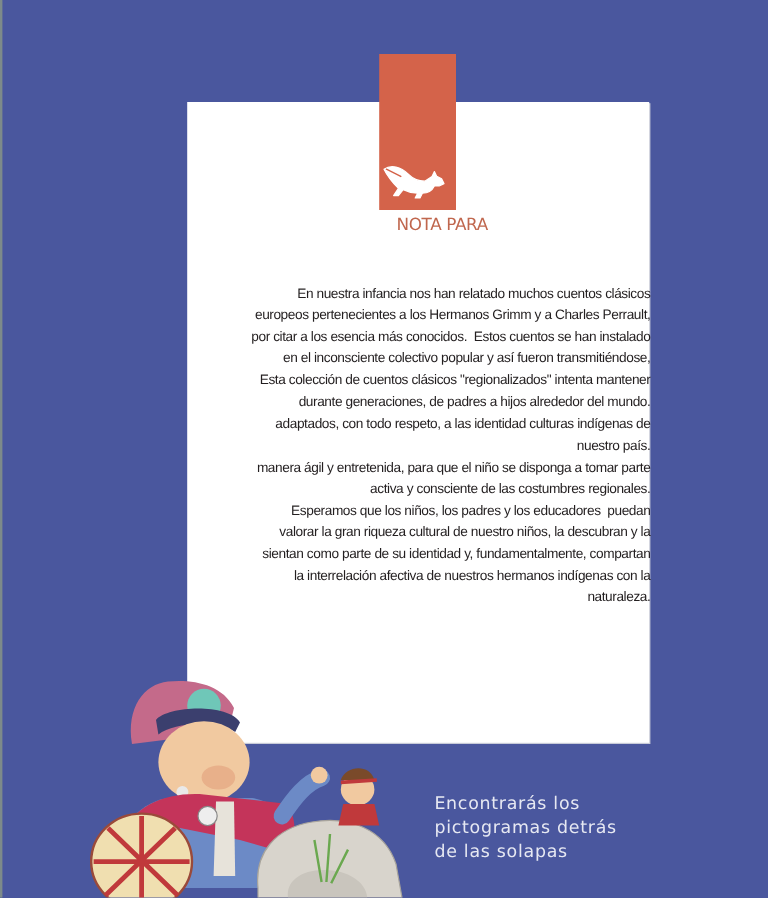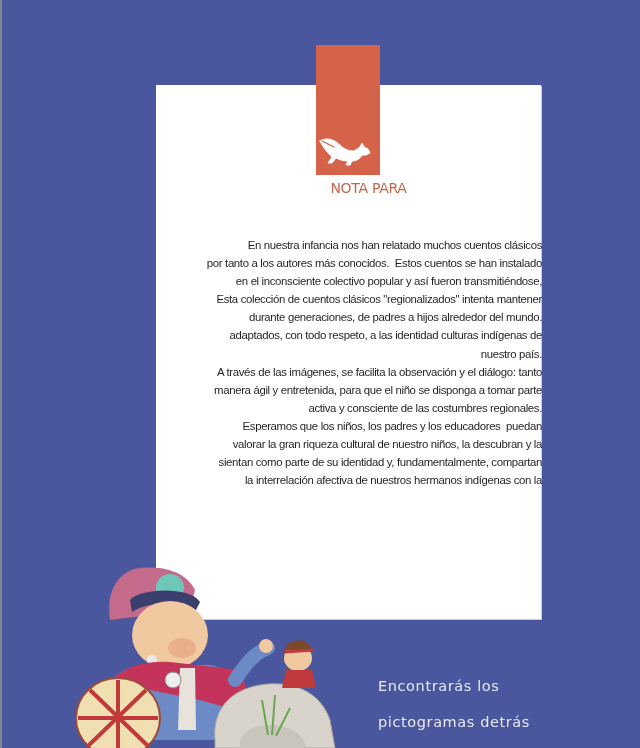--- a/index.html
+++ b/index.html
@@ -5,21 +5,21 @@
   html, body { margin:0; padding:0; }
   body { width:640px; height:748px; overflow:hidden; background:#4a579e; position:relative; font-family:"DejaVu Sans", sans-serif; }
   .edge-left { position:absolute; left:0; top:0; width:2px; height:748px; background:#7d8a8a; }
   .panel { position:absolute; left:156px; top:85px; width:385px; height:534px; background:#ffffff; box-shadow:1px 1px 0 #c8cbd8; }
   .tab { position:absolute; left:316px; top:45px; width:64px; height:130px; background:#d4634a; }
   .fox { position:absolute; left:0; bottom:4px; width:64px; height:40px; }
   .title { position:absolute; left:156px; top:179px; width:385px; text-align:center; color:#c0674e; font-family:"DejaVu Sans", sans-serif; font-size:14px; line-height:18px; letter-spacing:-0.3px;margin-left:20px; }
   .body-text { position:absolute; left:172px; top:236px; width:370px; color:#231f20; font-family:Liberation Sans, sans-serif; font-size:11.4px; line-height:18.1px; letter-spacing:-0.35px;text-align:right; }
   .body-text p { margin:0; white-space:pre; }
   .note { position:absolute; left:362px; top:660px; color:#e6e8f2; font-family:"DejaVu Sans", sans-serif; font-size:14.5px; line-height:20px; letter-spacing:0.6px; }
-  .note p { margin:16px; }
+  .note p { margin:0; }
   .illus { position:absolute; left:0; top:540px; width:340px; height:208px; }
 </style>
 </head>
 <body>
 
 <div class="edge-left"></div>
 
 <div class="panel"></div>
 
 <div class="tab">
@@ -30,33 +30,34 @@
     </g>
   </svg>
 </div>
 
 <div class="title">
   <div>NOTA PARA</div>
 </div>
 
 <div class="body-text">
   <p>En nuestra infancia nos han relatado muchos cuentos clásicos</p>
-  <p>por tanto a los autores más conocidos.  Estos cuentos se han instalado</p>
+  <p>europeos pertenecientes a los Hermanos Grimm y a Charles Perrault,</p>
+  <p>por citar a los esencia más conocidos.  Estos cuentos se han instalado</p>
   <p>en el inconsciente colectivo popular y así fueron transmitiéndose,</p>
   <p>Esta colección de cuentos clásicos "regionalizados" intenta mantener</p>
   <p>durante generaciones, de padres a hijos alrededor del mundo.</p>
   <p>adaptados, con todo respeto, a las identidad culturas indígenas de</p>
   <p>nuestro país.</p>
-  <p>A través de las imágenes, se facilita la observación y el diálogo: tanto</p>
   <p>manera ágil y entretenida, para que el niño se disponga a tomar parte</p>
   <p>activa y consciente de las costumbres regionales.</p>
   <p>Esperamos que los niños, los padres y los educadores  puedan</p>
   <p>valorar la gran riqueza cultural de nuestro niños, la descubran y la</p>
   <p> sientan como parte de su identidad y, fundamentalmente, compartan</p>
   <p>             la interrelación afectiva de nuestros hermanos indígenas con la</p>
+  <p>                           naturaleza.</p>
 </div>
 
 <svg class="illus" viewBox="0 0 340 208">
 
   <path d="M110 80 C105 50 120 30 140 28 C160 26 185 30 195 50 L190 70 Z" fill="#c46a8a"></path>
   <circle cx="170" cy="48" r="14" fill="#6fc7b8"></circle>
   <path d="M130 60 C140 48 190 46 200 62 L196 70 C180 60 145 62 132 72 Z" fill="#3b3f6e"></path>
 
   <ellipse cx="170" cy="95" rx="38" ry="34" fill="#f1c9a0"></ellipse>
   <ellipse cx="182" cy="108" rx="14" ry="10" fill="#e8b08a"></ellipse>

